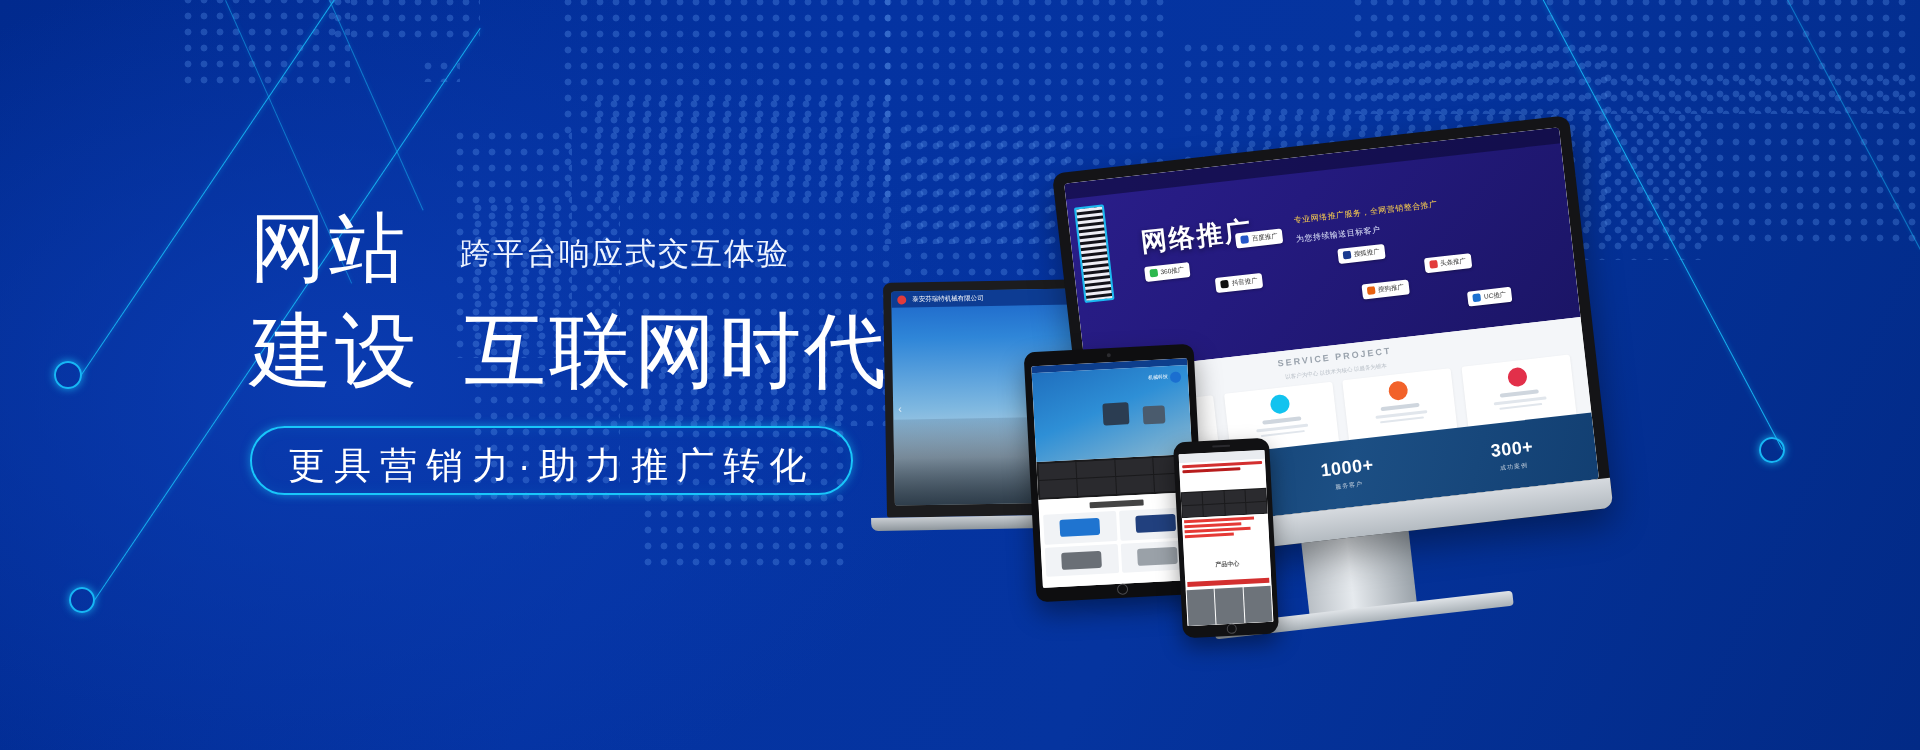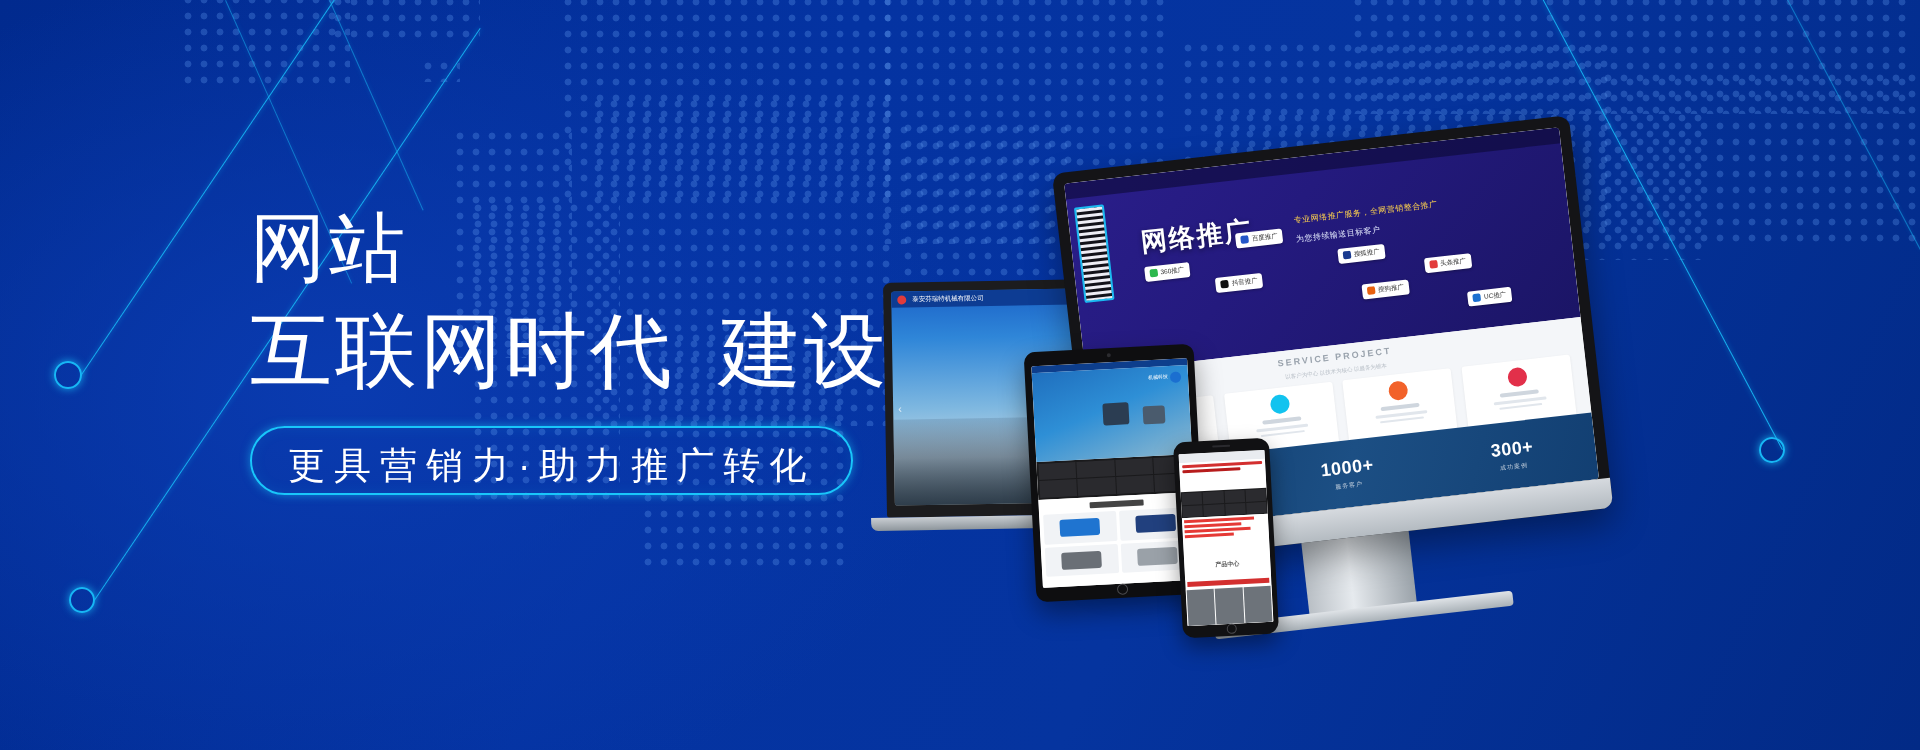--- a/index.html
+++ b/index.html
@@ -207,24 +207,25 @@
 
     <div class="node" style="left:54px;top:361px;width:24px;height:24px;"></div>
     <div class="node" style="left:69px;top:587px;width:22px;height:22px;"></div>
     <div class="node" style="left:1759px;top:437px;width:22px;height:22px;"></div>
     <div class="node" style="left:1412px;top:498px;width:20px;height:20px;"></div>
   </div>
 
   <div class="copy">
     <div class="line1">
       <div class="big">网站</div>
+      <div class="sub">跨平台响应式交互体验</div>
     </div>
     <div class="line2">
+      <div class="big2">建设</div>
       <div class="big2">互联网时代</div>
-      <div class="big2">建设</div>
     </div>
     <div class="tagwrap">
       <div class="tagbox">
         <div class="tagtext">更具营销力·助力推广转化</div>
       </div>
     </div>
   </div>
 
   <div class="devices">
 

